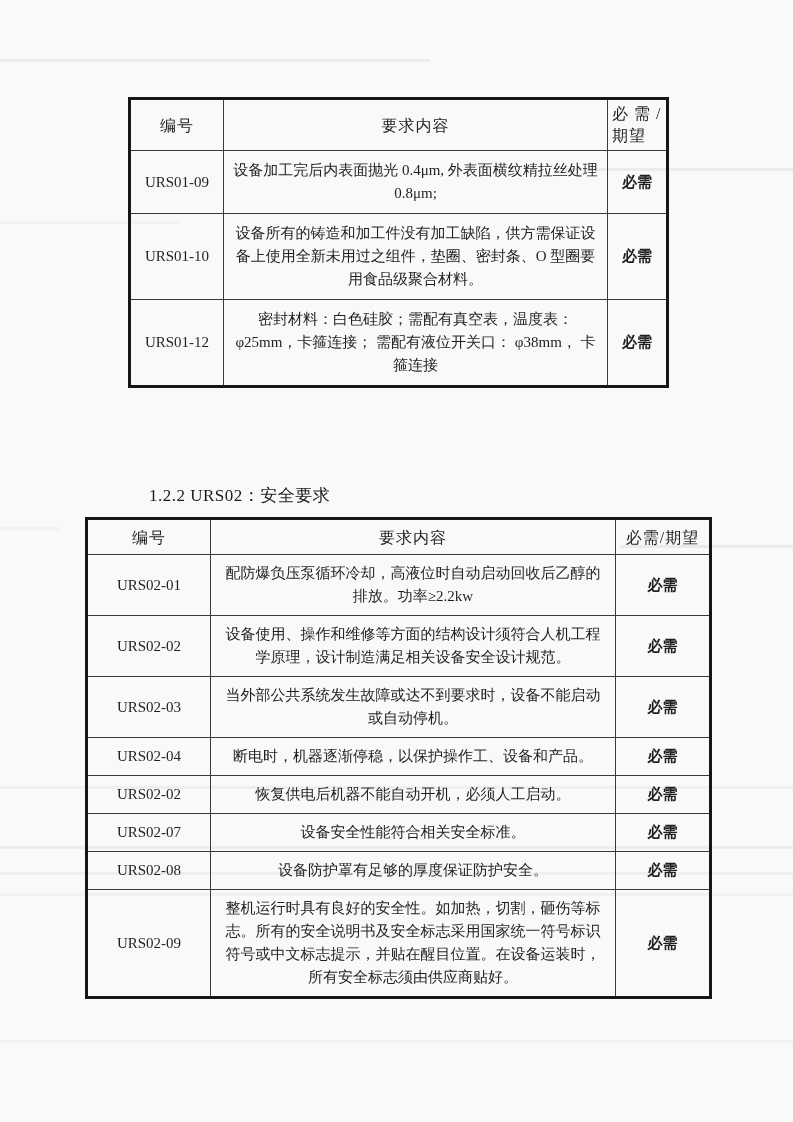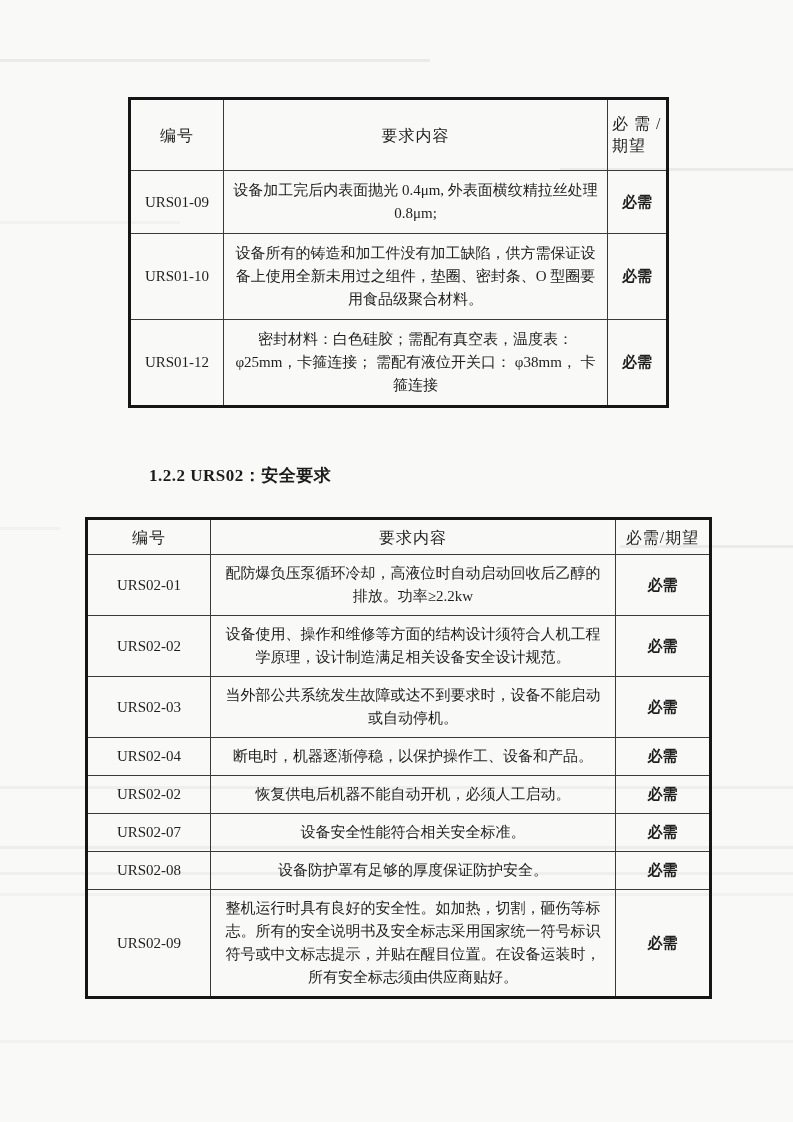--- a/index.html
+++ b/index.html
@@ -76,31 +76,30 @@
   .c-content {
     text-align: center;
   }
   .c-need {
     text-align: center;
     font-weight: bold;
   }
   th.c-need.wrap2 {
     white-space: pre-line;
     text-align: left;
-    padding: 12px 4px;
+    padding: 2px 4px;
     line-height: 22px;
   }
   .section-heading {
     position: absolute;
     left: 149px;
-    top: 464px;
+    top: 484px;
     font-size: 17px;
     letter-spacing: 0.5px;
     color: #1c1c1c;
-    font-weight: bold;
   }
 </style>
 </head>
 <body>
 
 <div class="streak s1"></div>
 <div class="streak s2"></div>
 <div class="streak s3"></div>
 <div class="streak s4"></div>
 <div class="streak s5"></div>

